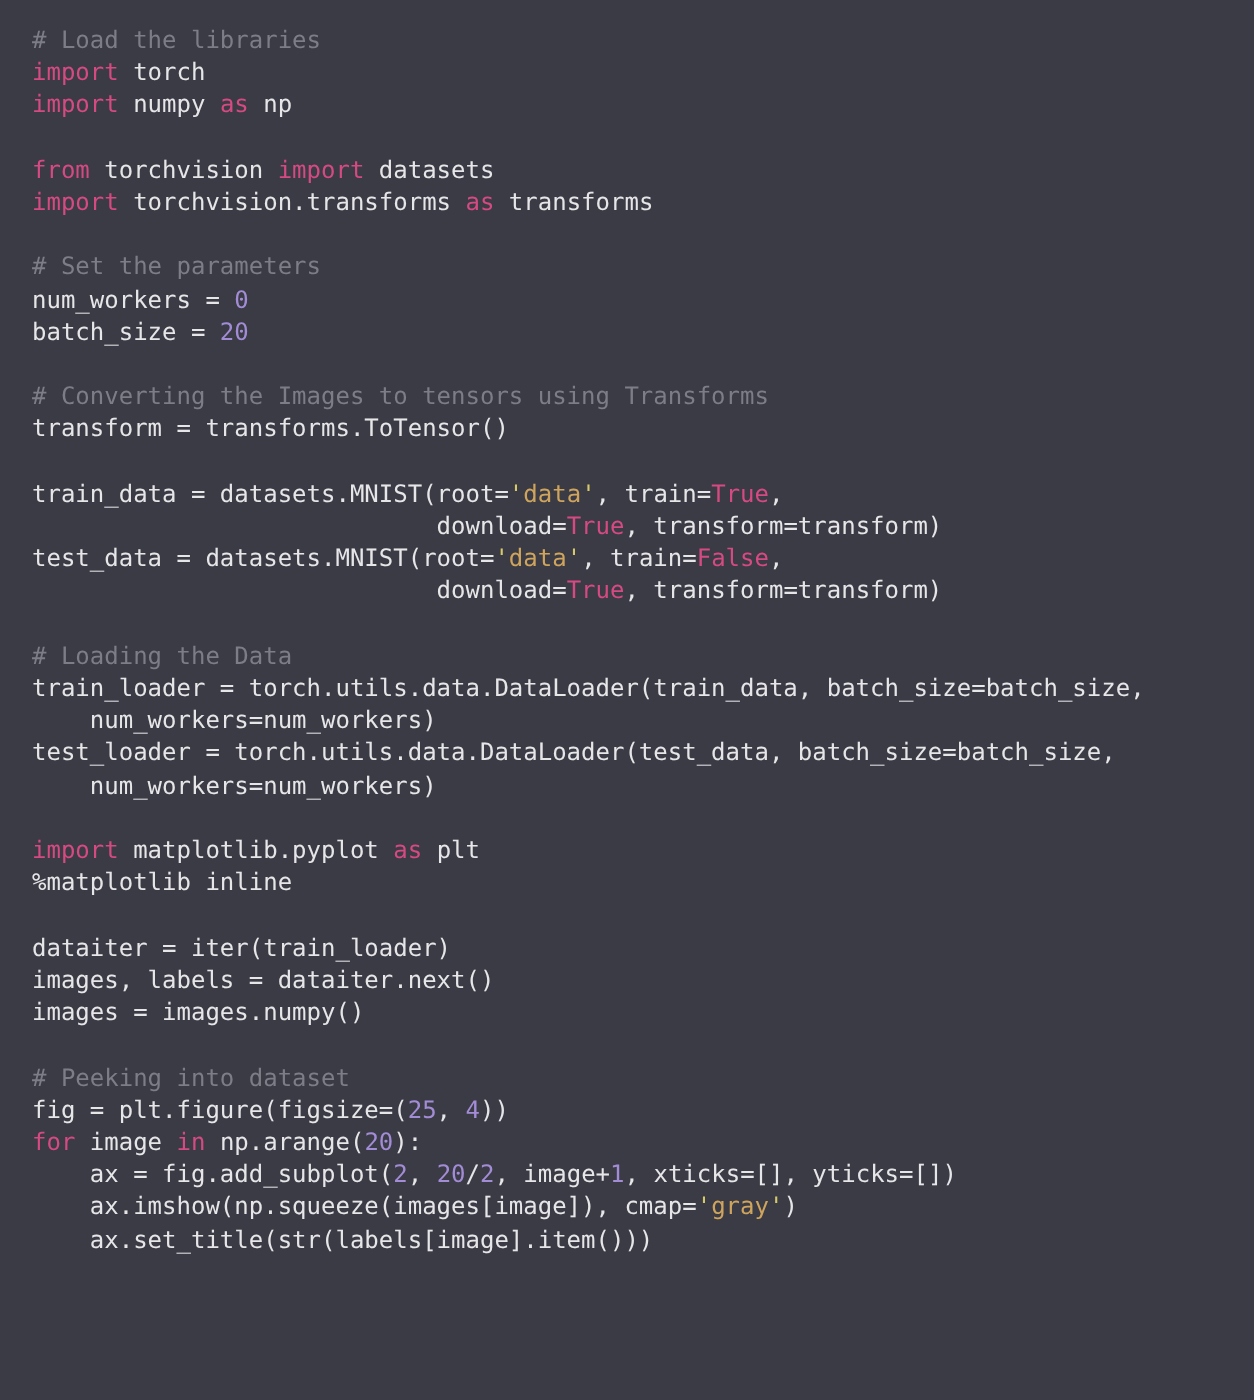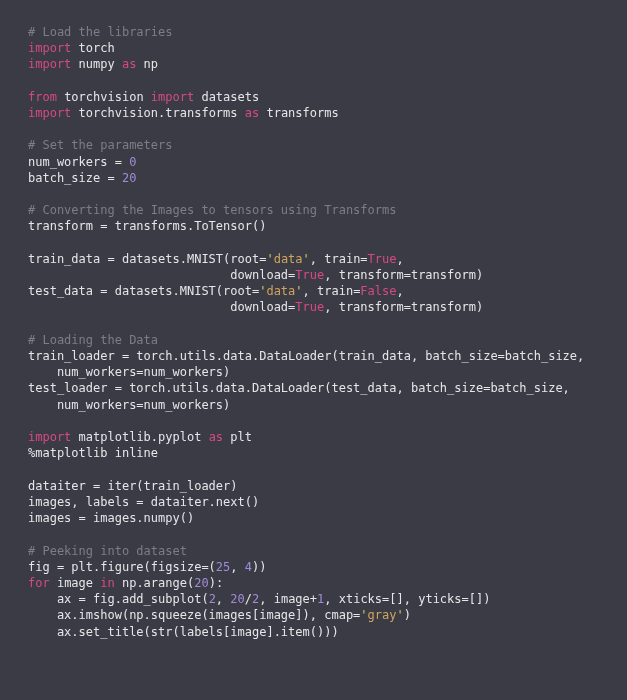--- a/index.html
+++ b/index.html
@@ -9,21 +9,21 @@
     height: 700px;
     overflow: hidden;
   }
   body {
     background: #3b3b46;
     font-family: "Consolas", "Courier New", monospace;
     font-size: 12px;
     line-height: 16.2px;
   }
   pre.code {
-    margin: 12px;
+    margin: 0;
     padding: 12px 16px;
     white-space: pre;
     color: #e6e6e8;
   }
   .cm  { color: #7d7d87; }   
   .kw  { color: #d64a82; }   
   .num { color: #a38cd6; }   
   .str { color: #cfa55d; }   
   .yq  { color: #d6c96a; }   
   .bool{ color: #d64a82; }   

